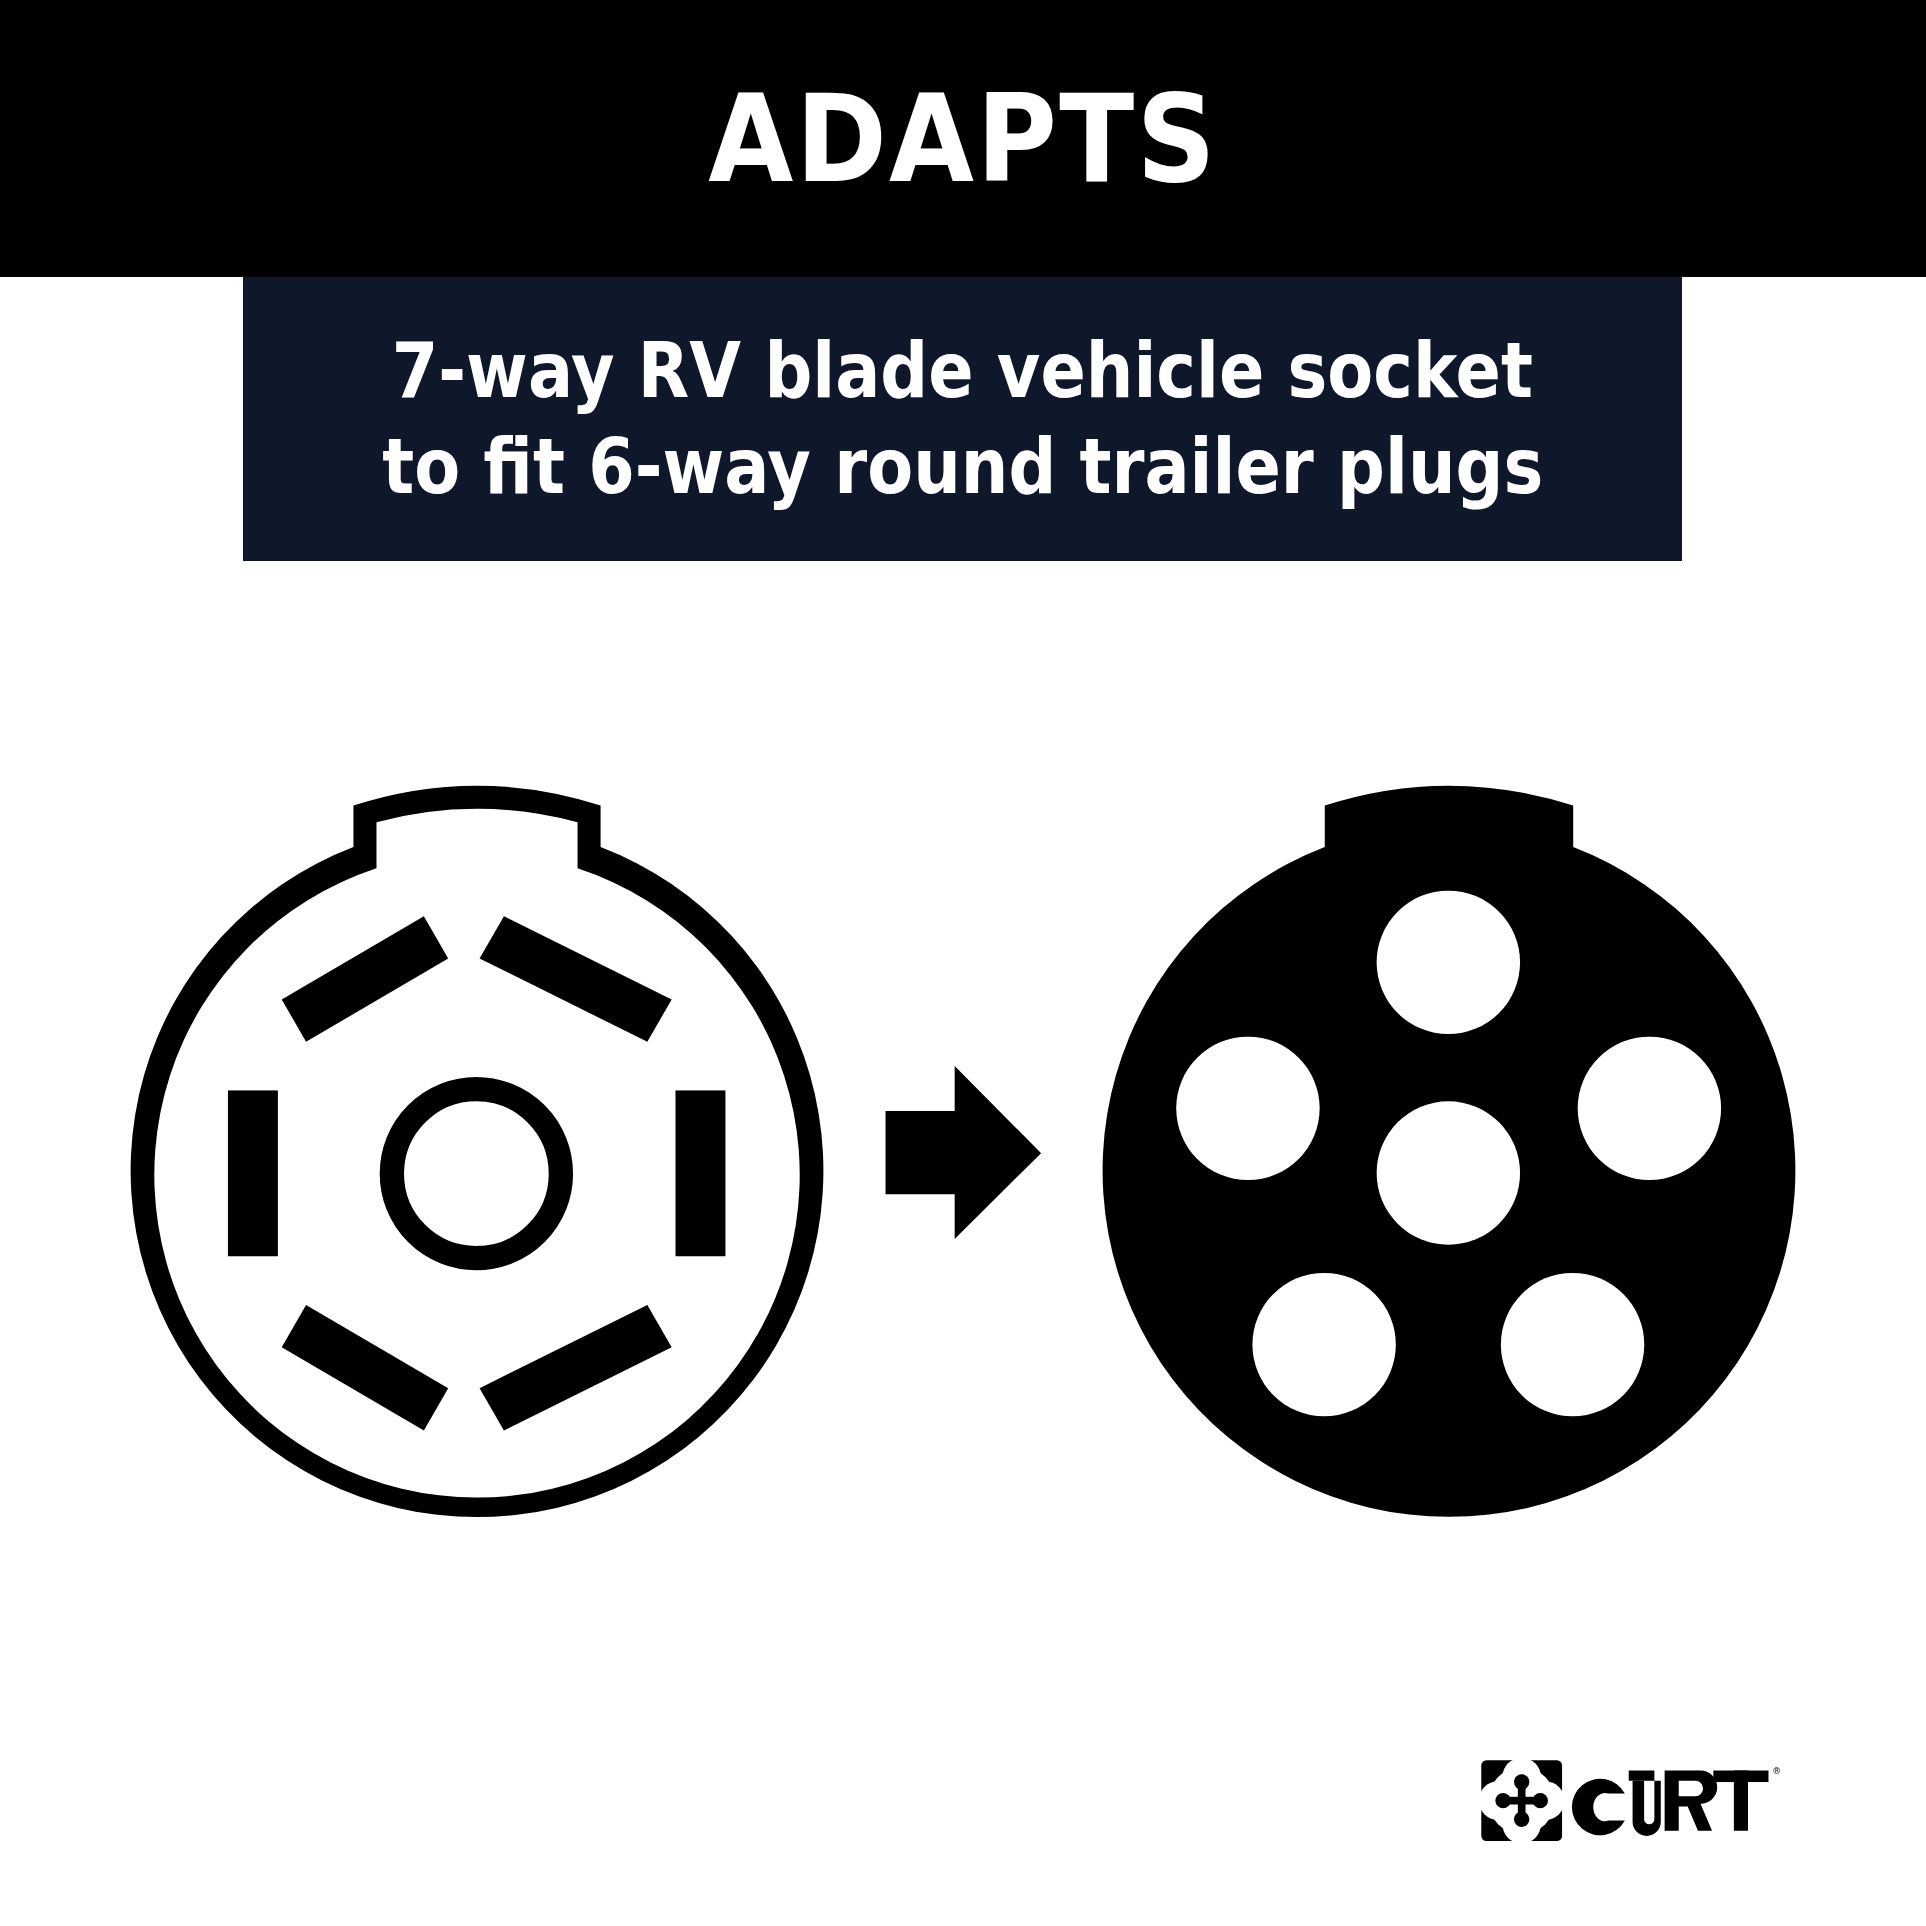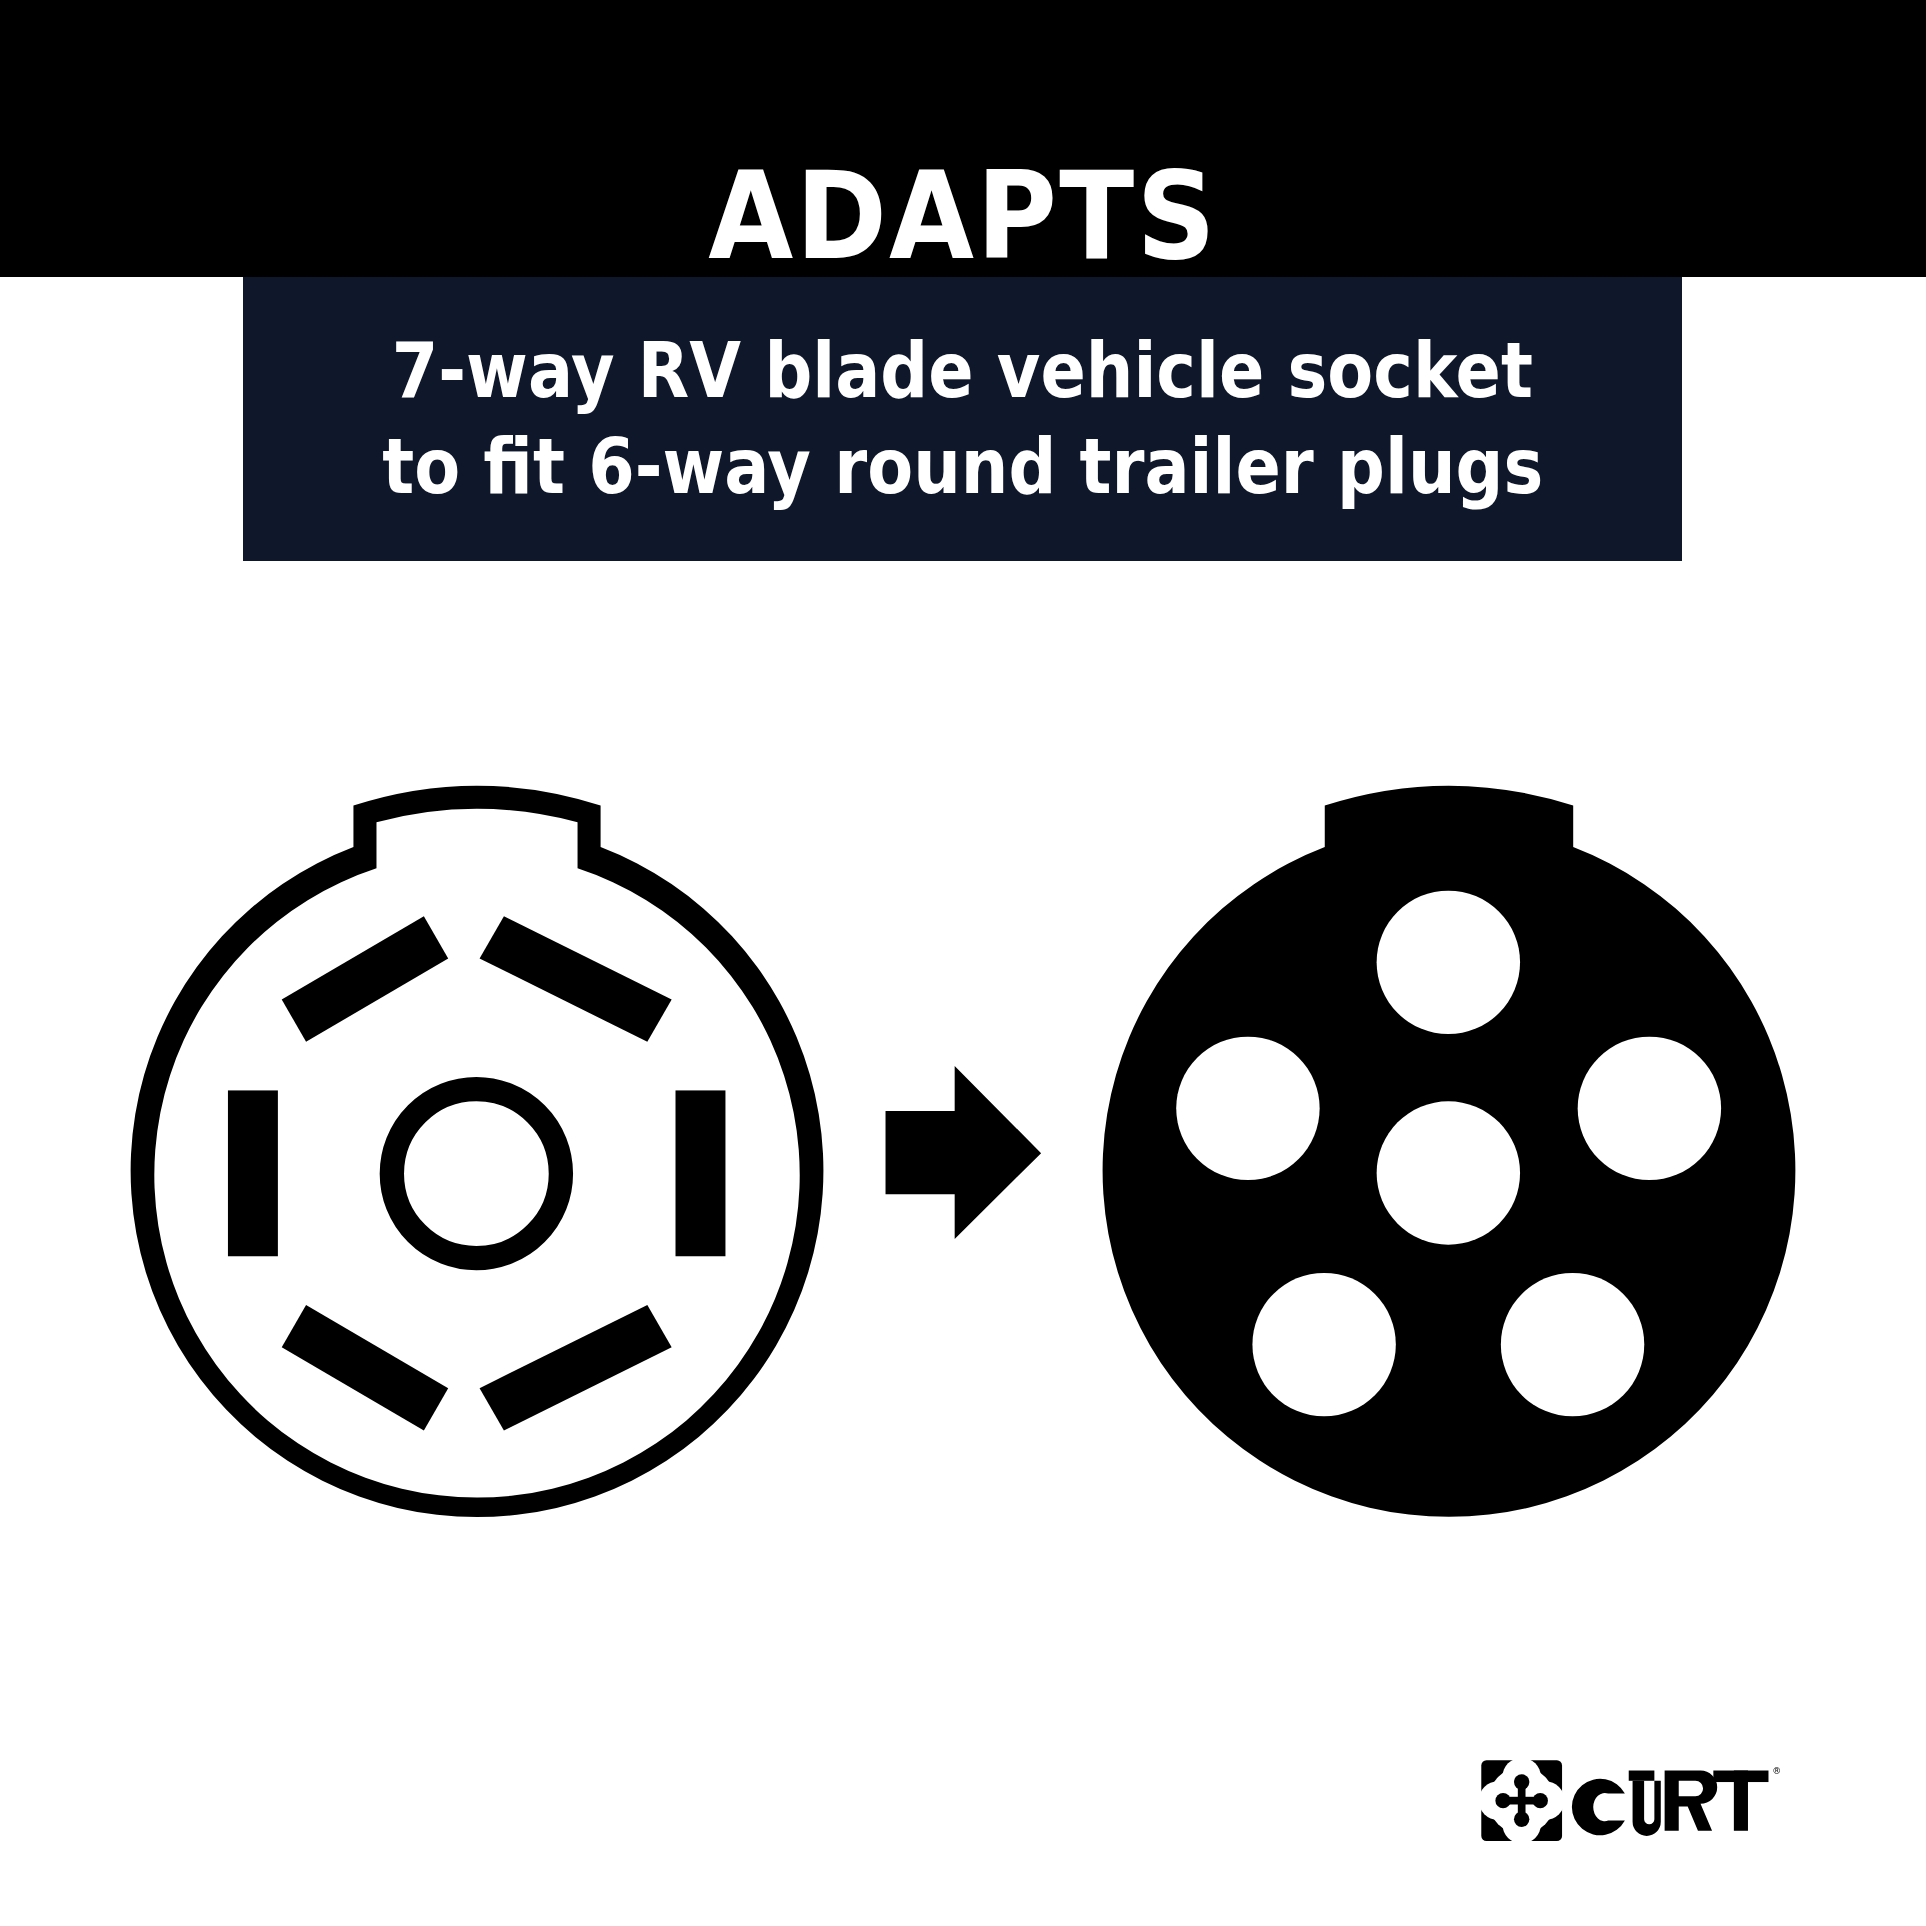--- a/index.html
+++ b/index.html
@@ -1,17 +1,17 @@
 <!DOCTYPE html>
 <html style="font-size:10.2px"><head>
 <meta charset="utf-8">
 <style>
   html, body { margin: 0; padding: 0; background: #ffffff; }
   body { width: 1926px; height: 1926px; position: relative; overflow: hidden; font-family: "DejaVu Sans", "Liberation Sans", sans-serif; }
-  .header { position: absolute; left: 0; top: 0; width: 1926px; height: 277px; background: #000000; display: flex; align-items: flex-end; justify-content: center; }
+  .header { position: absolute; left: 0; top: 0; width: 1926px; height: 277px; background: #000000; display: flex; align-items: center; justify-content: center; }
   .header-title { color: #ffffff; font-family: "DejaVu Sans", sans-serif; font-weight: bold; font-size: 122px; letter-spacing: 2.6px; line-height: 1; transform: scaleX(0.9); }
   .banner { position: absolute; left: 243px; top: 277px; width: 1439px; height: 284px; background: #0f172a; display: flex; flex-direction: column; align-items: center; justify-content: center; }
   .banner-line { color: #ffffff; font-family: "DejaVu Sans", sans-serif; font-weight: bold; font-size: 76px; line-height: 96px; transform: scaleX(0.88); white-space: nowrap; }
   .diagram { position: absolute; left: 0; top: 0; width: 1926px; height: 1926px; }
   .logo { position: absolute; left: 1480px; top: 1755px; width: 359px; height: 90px; }
 </style>
 </head>
 <body>
 
 <div class="header">

